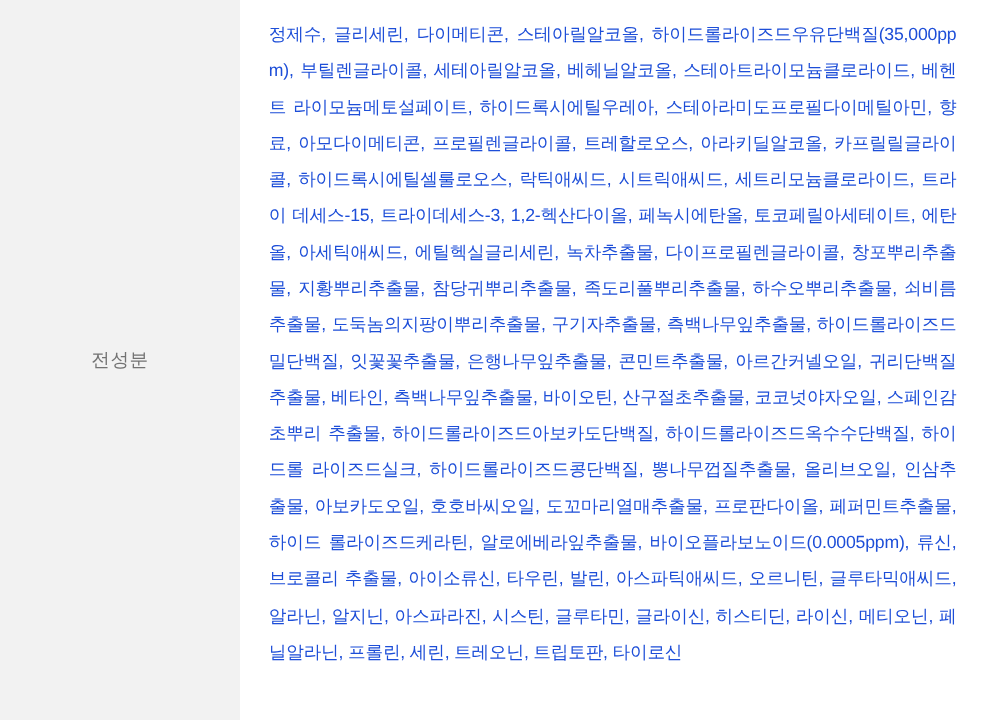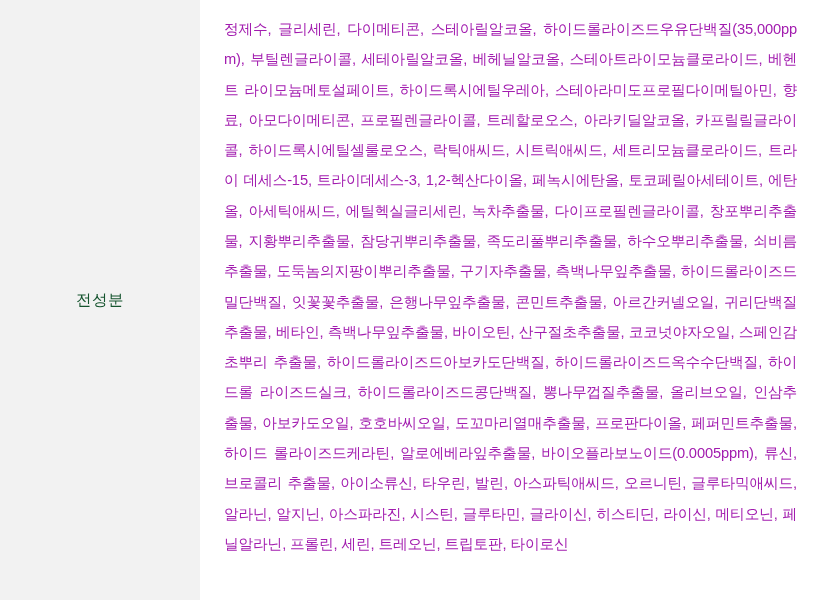--- a/index.html
+++ b/index.html
@@ -30,37 +30,37 @@
     width: 200px;
     min-width: 200px;
     background: #f2f2f2;
     display: flex;
     align-items: center;
     justify-content: center;
     box-sizing: border-box;
   }
   .label-text {
     font-size: 15.5px;
-    color: #14532d;
+    color: #737373;
     letter-spacing: 0.5px;
     font-weight: 400;
     text-align: center;
   }
   .value-cell {
     flex: 1 1 auto;
     background: #ffffff;
     box-sizing: border-box;
     padding: 14px 30px 14px 24px;
     display: flex;
     align-items: flex-start;
   }
   .value-text {
     font-size: 14.7px;
     line-height: 2.06;
-    color: #a21caf;
+    color: #1d4ed8;
     text-align: justify;
     word-break: break-all;
     letter-spacing: -0.15px;
     white-space: normal;
   }
 </style>
 </head>
 <body>
 
 <div class="spec-table">

